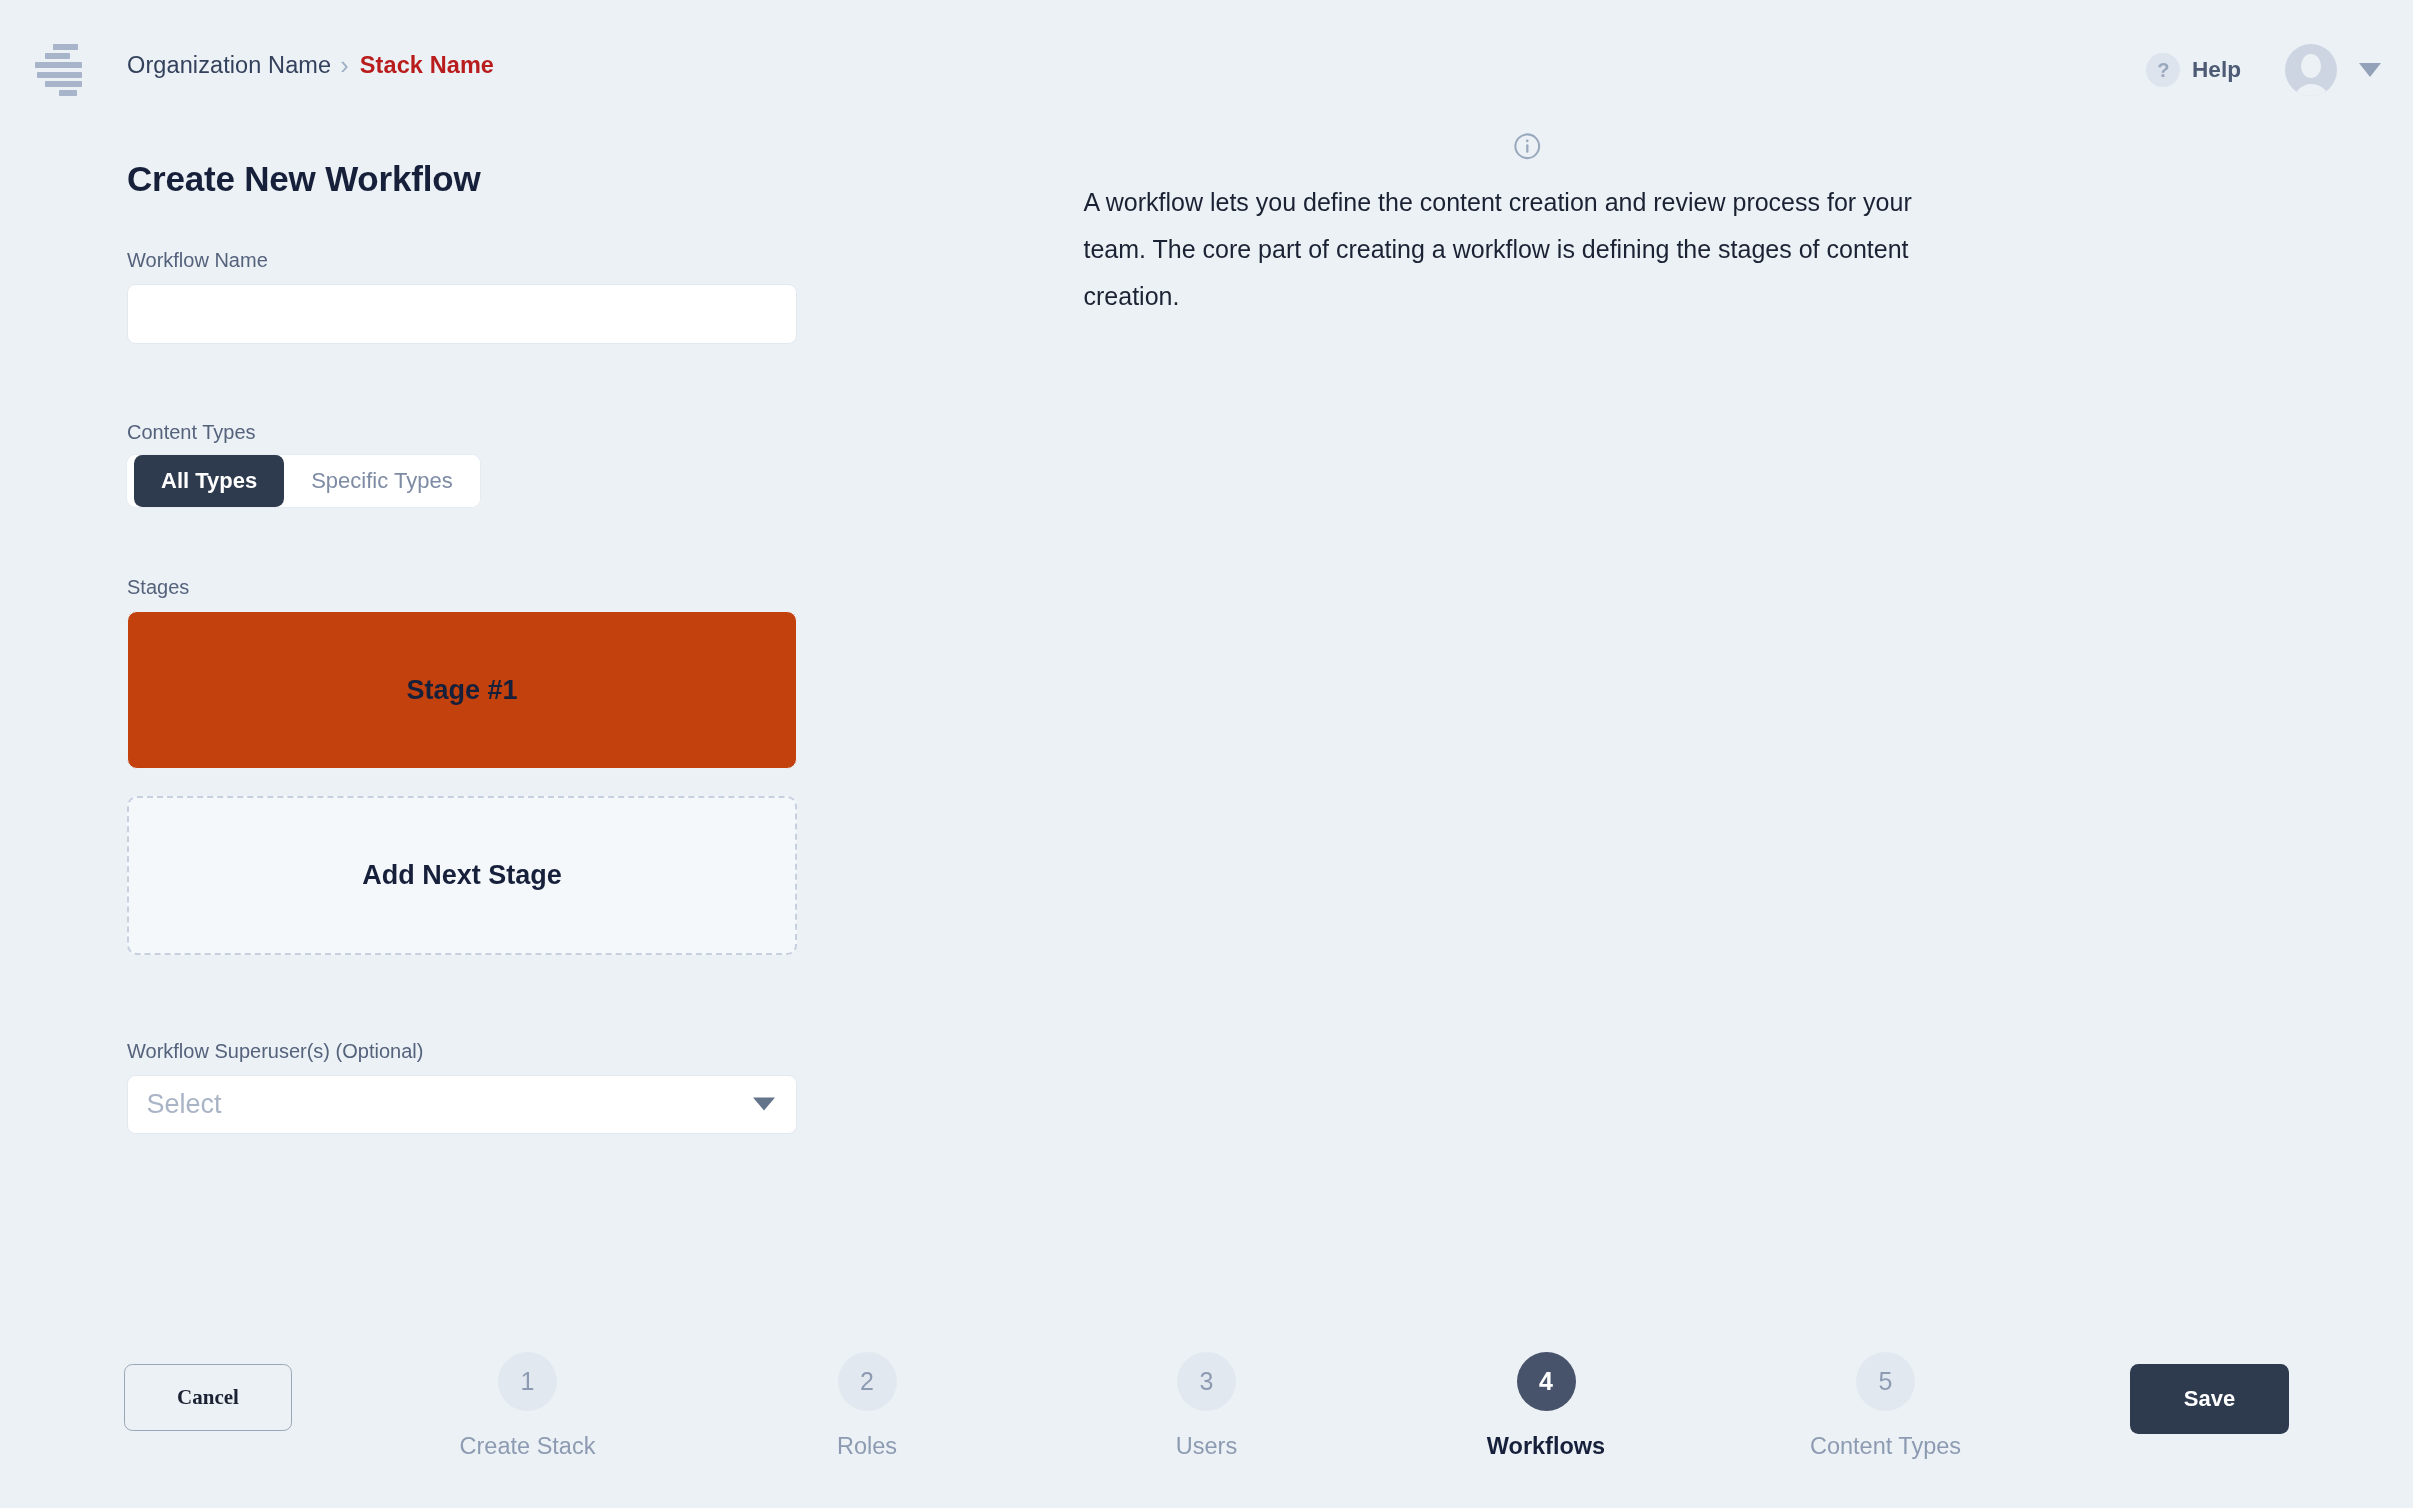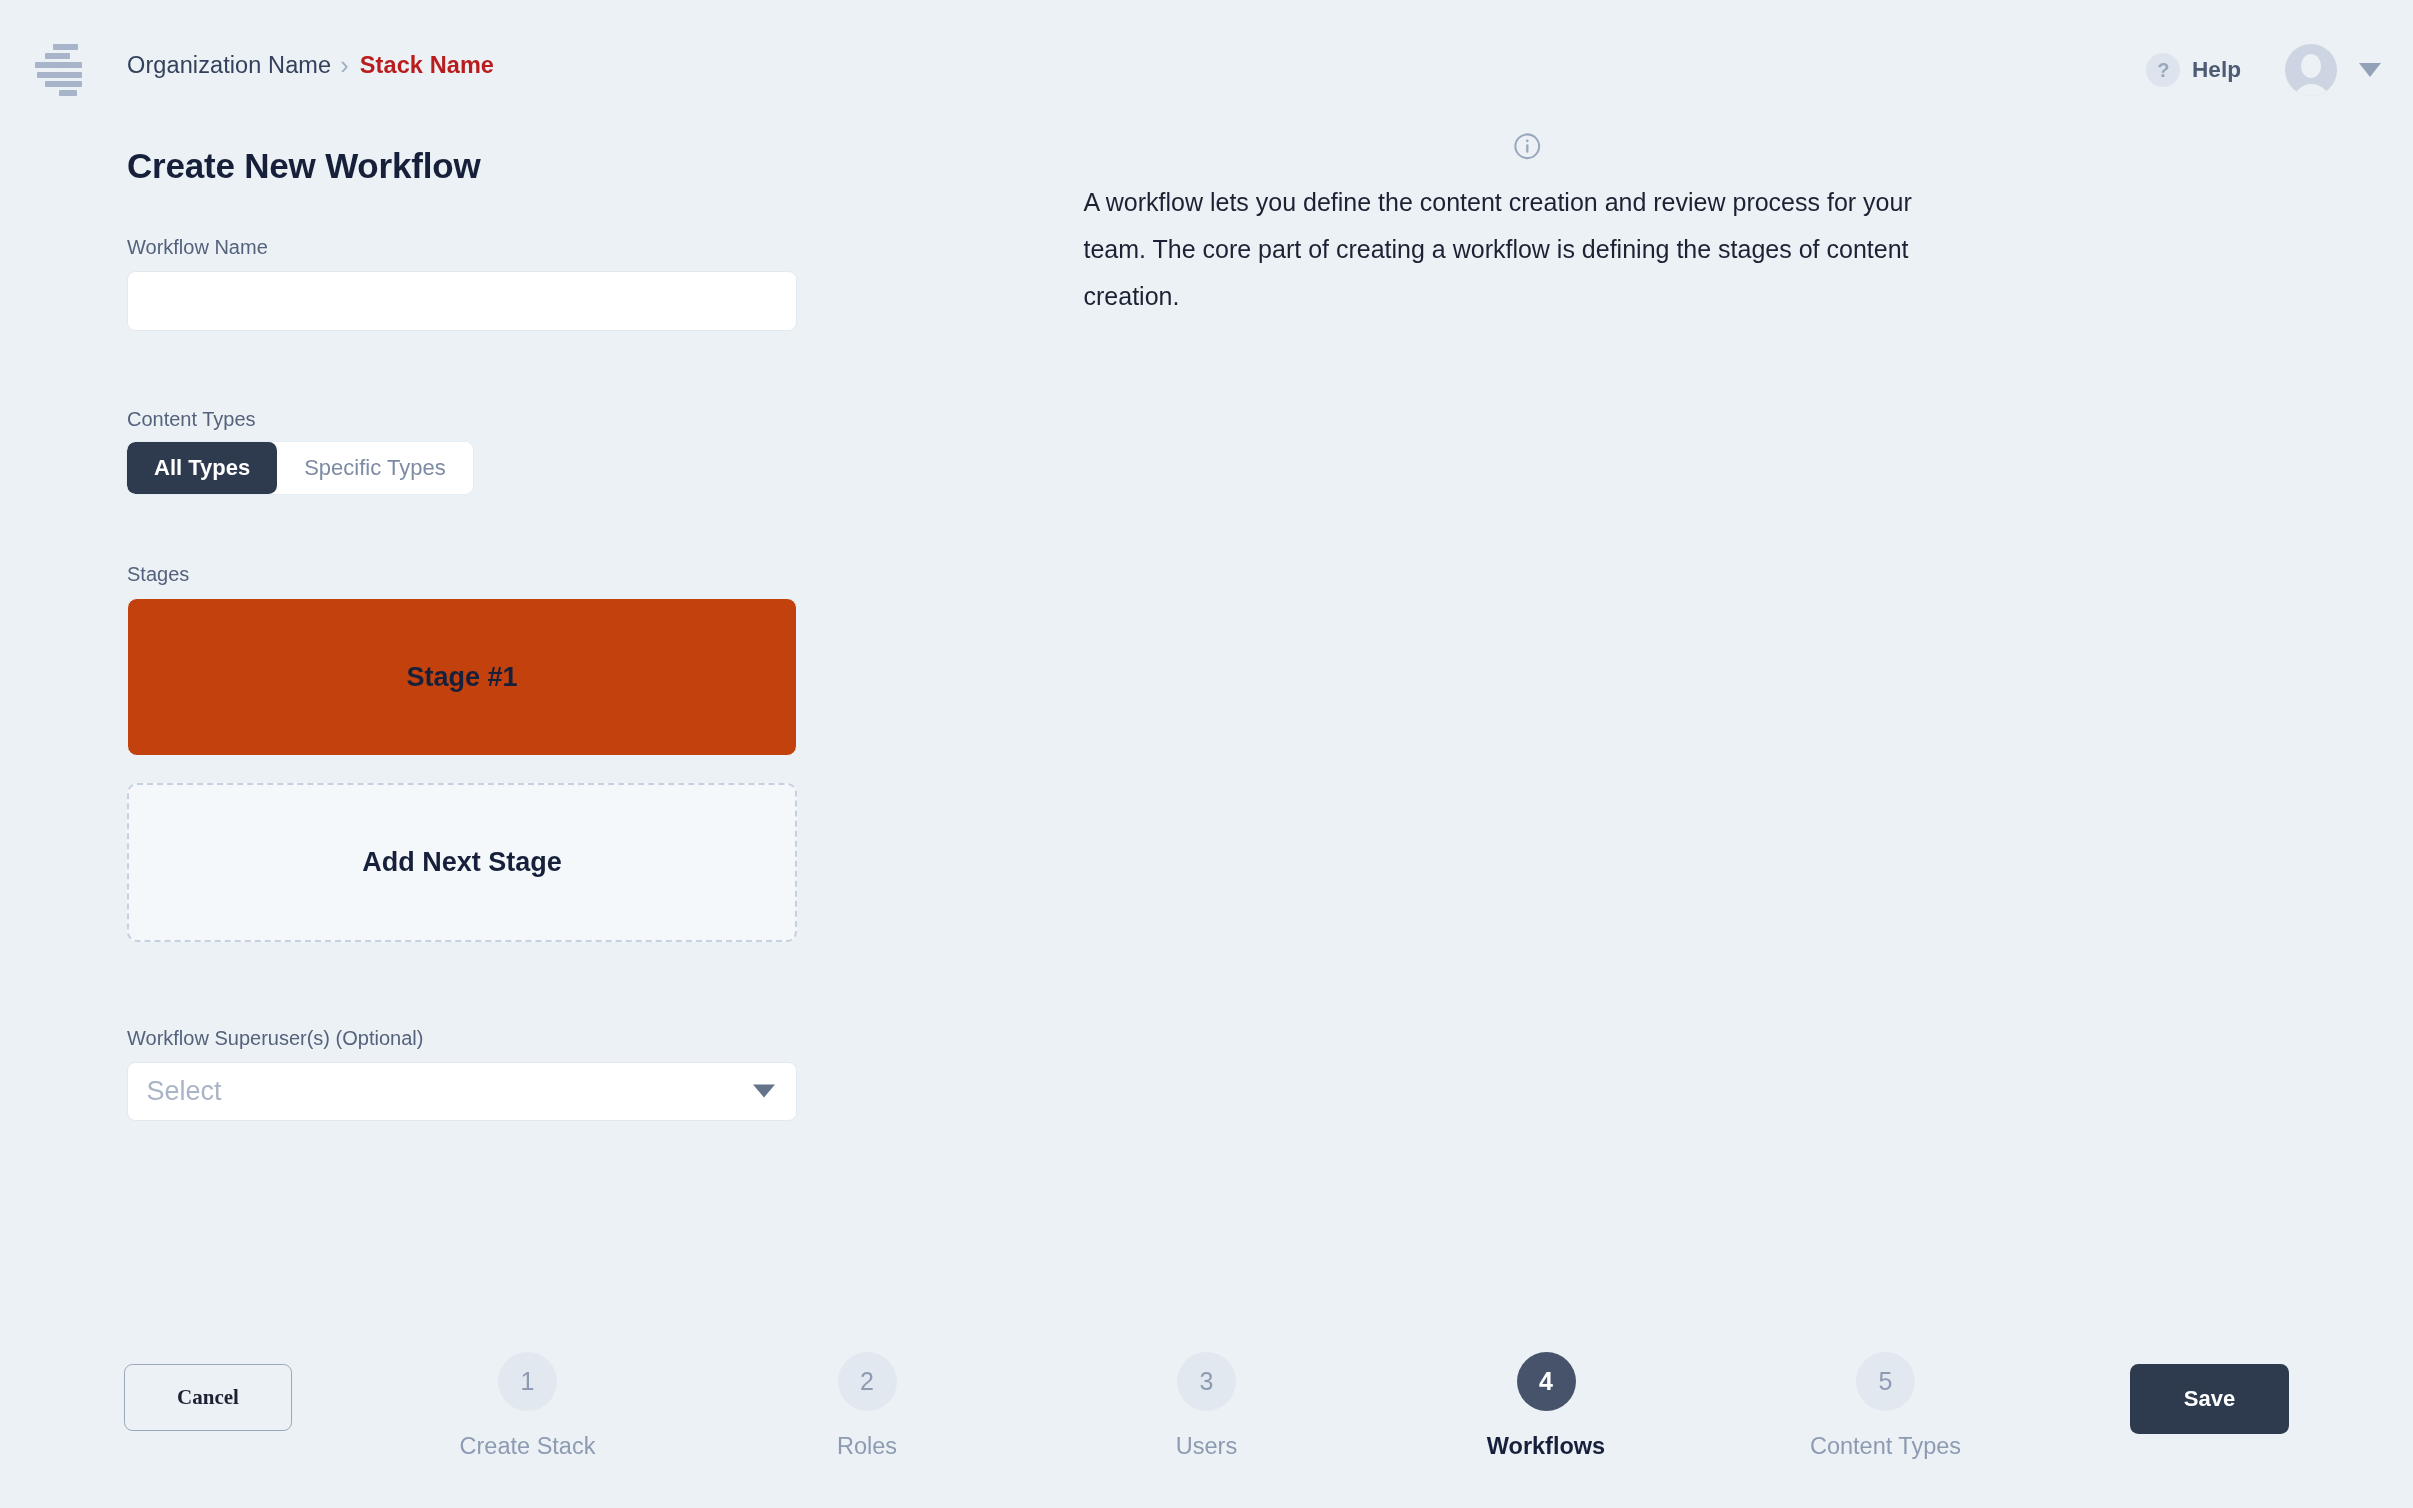--- a/index.html
+++ b/index.html
@@ -61,36 +61,36 @@
   }
   .caret-down {
     width: 0; height: 0; border-left: 11.7px solid transparent;
     border-right: 11.7px solid transparent; border-top: 14.2px solid #93a2b8;
   }
 
   
   .left-col { position: absolute; left: 127px; top: 146px; width: 687px; }
   .page-title {
     font-size: 35px; font-weight: 700; color: #16203a;
-    letter-spacing: -0.2px; margin-bottom: 50px;
+    letter-spacing: -0.2px; margin-bottom: 50px; margin-top: 13px;
   }
   .field-label {
     font-size: 20px; color: #54627c; margin-bottom: 11.7px; font-weight: 400;
   }
   .text-input {
     width: 670px; height: 60px; background: #ffffff;
     border: 1.3px solid #e2e8f0; border-radius: 8.4px;
     font-size: 21px; color: #1b2233; padding: 0 18.4px;
     font-family: "Liberation Sans", sans-serif; outline: none;
   }
   .spacer-a { height: 77px; }
 
   .toggle-group {
     display: inline-flex; background: #ffffff; border-radius: 8.4px;
-    overflow: hidden; box-shadow: 0 0 0 0.8px #e4eaf2;
+    overflow: hidden; box-shadow: 0 0 0 0.8px #e4eaf2; padding-left: 7px;
   }
   .toggle-btn {
     font-size: 22px; font-weight: 700; padding: 0 27px; height: 52px;
     display: flex; align-items: center; justify-content: center;
     border: none; cursor: pointer;
     font-family: "Liberation Sans", sans-serif;
   }
   .toggle-btn.active { background: #2e3a4e; color: #ffffff; border-radius: 8.4px; }
   .toggle-btn.inactive { background: #ffffff; color: #7d8ba4; font-weight: 400; }
 

